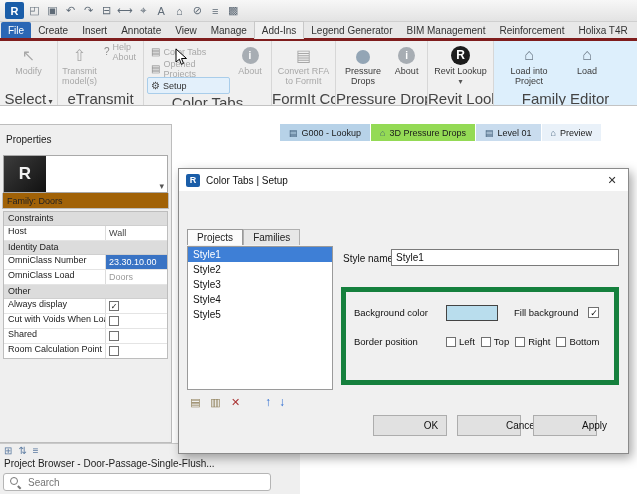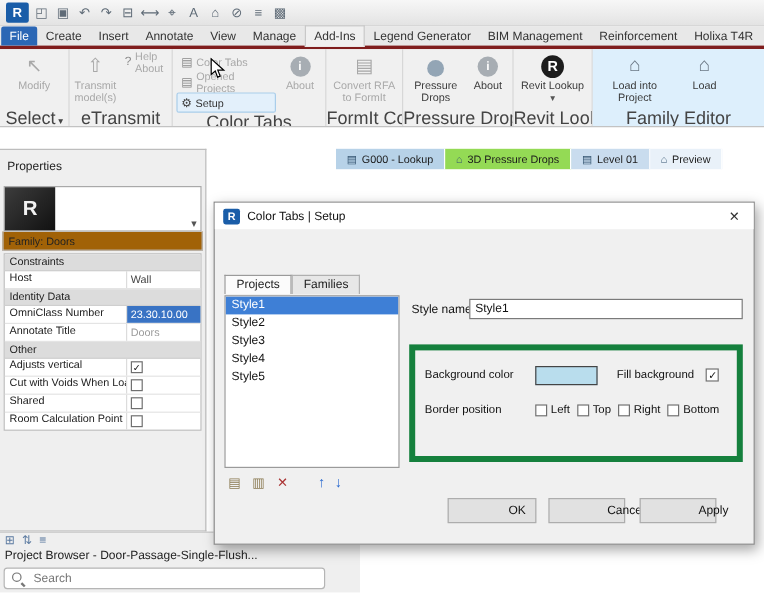--- a/index.html
+++ b/index.html
@@ -309,26 +309,26 @@
       <div class="prop-row">
         <span class="prop-lbl">Host</span>
         <span class="prop-val">Wall</span>
       </div>
       <div class="prop-section">Identity Data</div>
       <div class="prop-row">
         <span class="prop-lbl">OmniClass Number</span>
         <span class="prop-val sel" style="background: rgb(57, 115, 196);">23.30.10.00</span>
       </div>
       <div class="prop-row">
-        <span class="prop-lbl">Annotate Title</span>
+        <span class="prop-lbl">OmniClass Load</span>
         <span class="prop-val gray">Doors</span>
       </div>
       <div class="prop-section">Other</div>
       <div class="prop-row">
-        <span class="prop-lbl">Adjusts vertical</span>
+        <span class="prop-lbl">Always display</span>
         <span class="prop-val">
             <span class="cb small checked"></span>
           </span>
       </div>
       <div class="prop-row">
         <span class="prop-lbl">Cut with Voids When Loaded</span>
         <span class="prop-val">
             <span class="cb small"></span>
           </span>
       </div>

